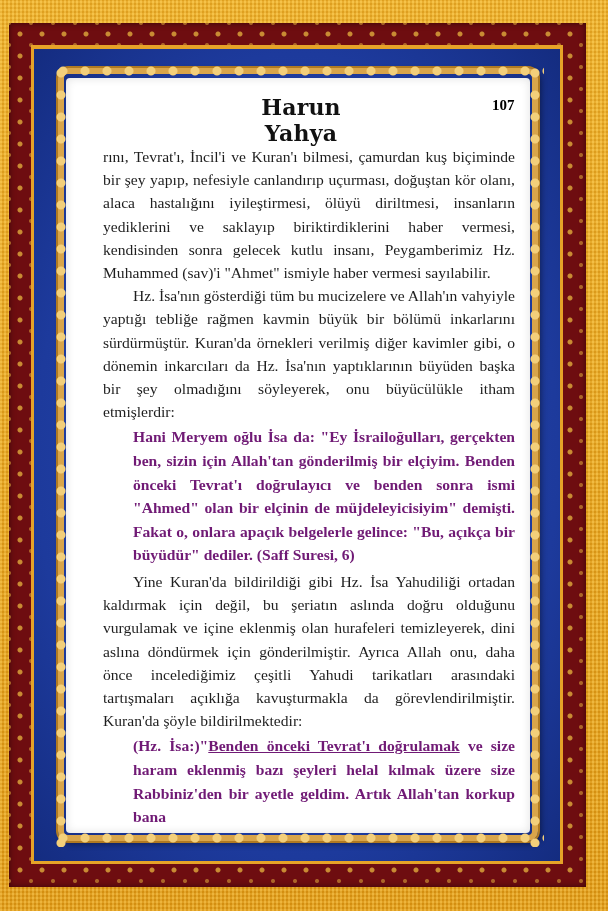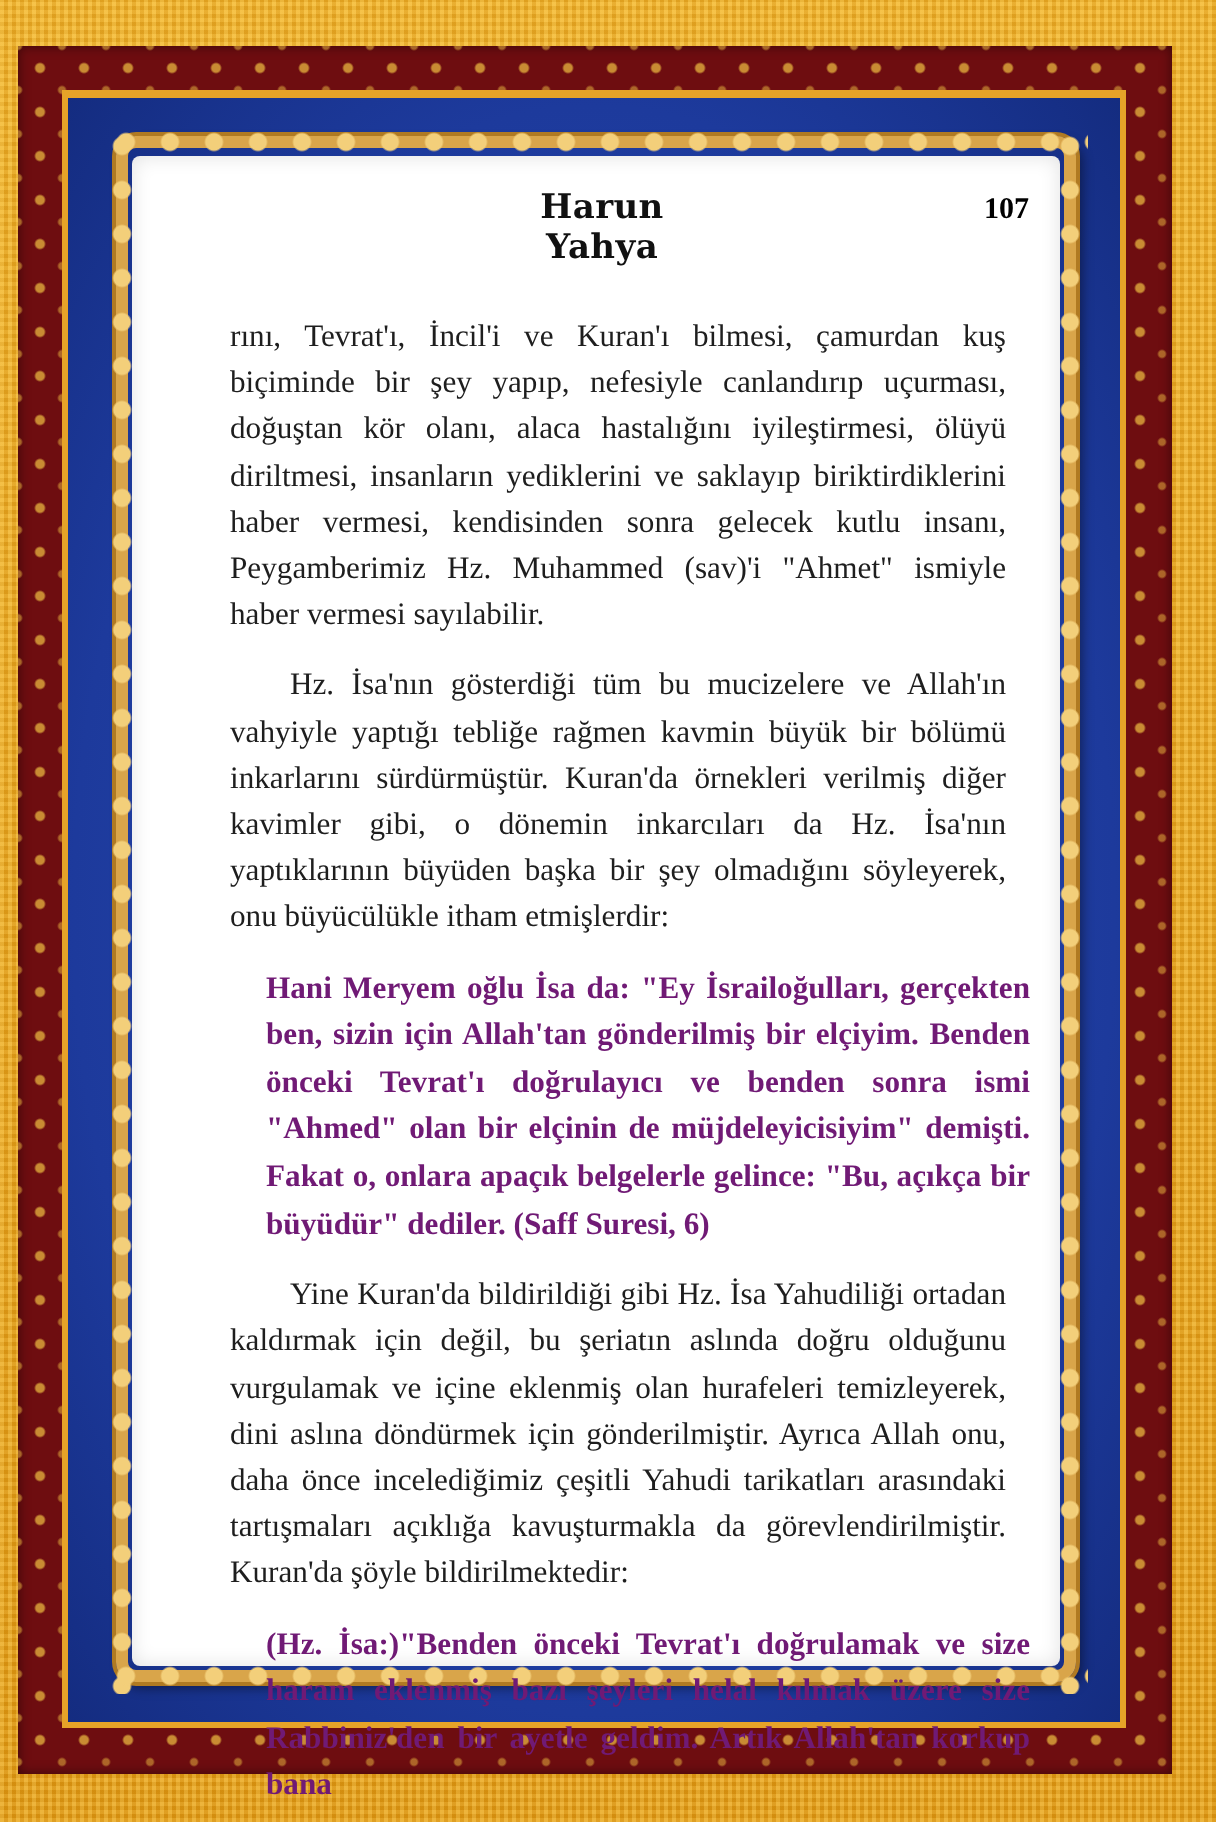--- a/index.html
+++ b/index.html
@@ -47,40 +47,40 @@
     pointer-events: none;
   }
   .page {
     position: absolute; left: 66px; top: 78px; right: 78px; bottom: 78px;
     background: #ffffff;
     border-radius: 4px;
     box-shadow: inset 0 0 10px rgba(0,0,0,0.12);
   }
   .header-title {
     position: absolute; left: 244px; top: 94px; width: 114px;
-    font-family: "DejaVu Serif", serif; font-weight: bold; font-size: 17px;
+    font-family: "DejaVu Serif", serif; font-weight: bold; font-size: 22px;
     color: #111; letter-spacing: 0.2px; text-align: center;
   }
   .page-number {
     position: absolute; left: 492px; top: 97px;
     font-family: "Liberation Serif", serif; font-weight: bold; font-size: 15px; color: #000000;
   }
   .content {
     position: absolute; left: 103px; top: 145px; width: 412px;
     font-size: 15.6px; line-height: 23.2px; color: #1e1e1e;
     text-align: justify;
   }
-  .content p { margin: 12px; }
+  .content p { margin: 0; }
   .content p.indent { text-indent: 30px; }
   .content .quote {
     margin: 2px 0 3px 30px; font-weight: bold; color: #701a75;
     line-height: 23.6px;
   }
   .content .quote2 { text-indent: 0; }
-  .u { }
+  .u { text-decoration: underline; }
 </style>
 </head>
 <body>
 
 <div class="frame-outer"></div>
 <div class="frame-maroon">
   <div class="maroon-pattern"></div>
 </div>
 <div class="frame-goldline"></div>
 <div class="frame-blue"></div>

